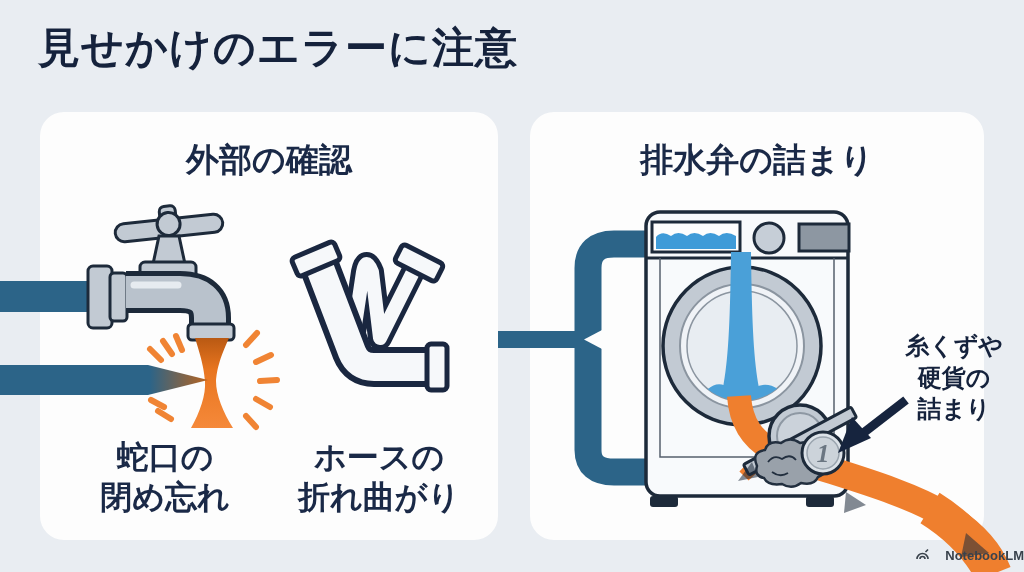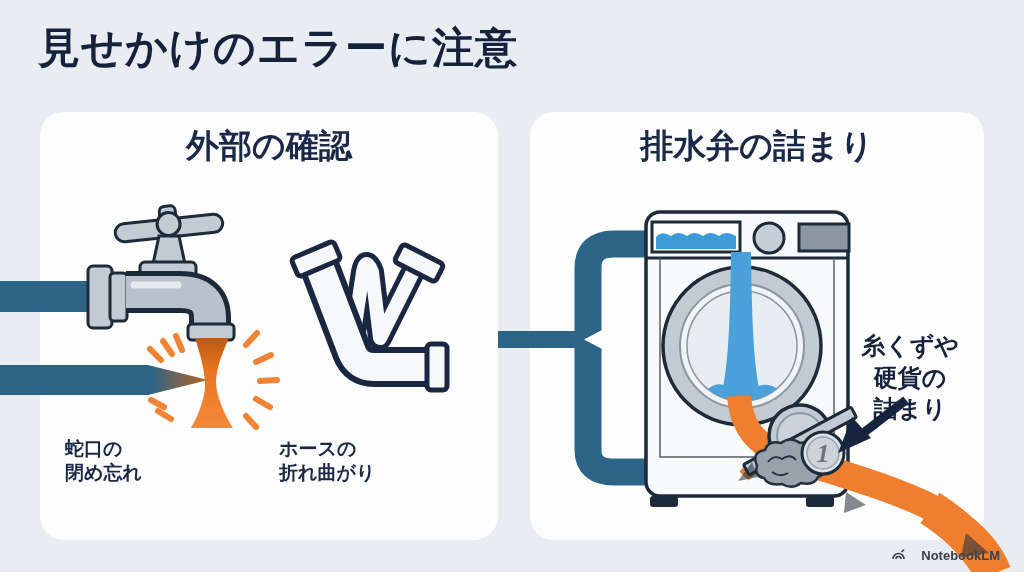--- a/index.html
+++ b/index.html
@@ -13,39 +13,39 @@
     position:absolute;top:112px;height:428px;background:#fdfdfd;
     border-radius:24px;
   }
   #panel-left{left:40px;width:458px;}
   #panel-right{left:530px;width:454px;}
   .page-title{
     position:absolute;left:38px;top:20px;
     font-size:42px;font-weight:900;letter-spacing:1px;color:#15223c;
   }
   .panel-heading{
-    position:absolute;top:124px;font-size:33px;font-weight:800;
+    position:absolute;top:138px;font-size:33px;font-weight:800;
     text-align:center;color:#1a2947;
   }
   #heading-left{left:40px;width:458px;}
   #heading-right{left:530px;width:454px;}
   .caption{
-    position:absolute;top:437px;font-size:19px;font-weight:800;line-height:1.25;
-    text-align:left;color:#1a2947;white-space:pre-line;
+    position:absolute;top:437px;font-size:32px;font-weight:800;line-height:1.25;
+    text-align:center;color:#1a2947;white-space:pre-line;
   }
   #caption-faucet{left:65px;width:200px;}
   #caption-hose{left:279px;width:200px;}
   .annotation{
     position:absolute;left:846px;top:330px;width:128px;
     font-size:24px;font-weight:800;line-height:1.32;text-align:center;
-    color:#15223c;white-space:pre-line;
+    color:#15223c;white-space:pre-line;padding-left:44px;
   }
   #art{position:absolute;left:0;top:0;pointer-events:none;}
   .brand{
-    position:absolute;right:24px;top:548px;display:flex;align-items:center;gap:15px;
+    position:absolute;right:0;top:548px;display:flex;align-items:center;gap:15px;
     font-size:13px;font-weight:700;color:#39424c;
   }
   .brand svg{display:block;}
 </style>
 </head>
 <body>
 
 <div class="panel" id="panel-left"></div>
 <div class="panel" id="panel-right"></div>
 

